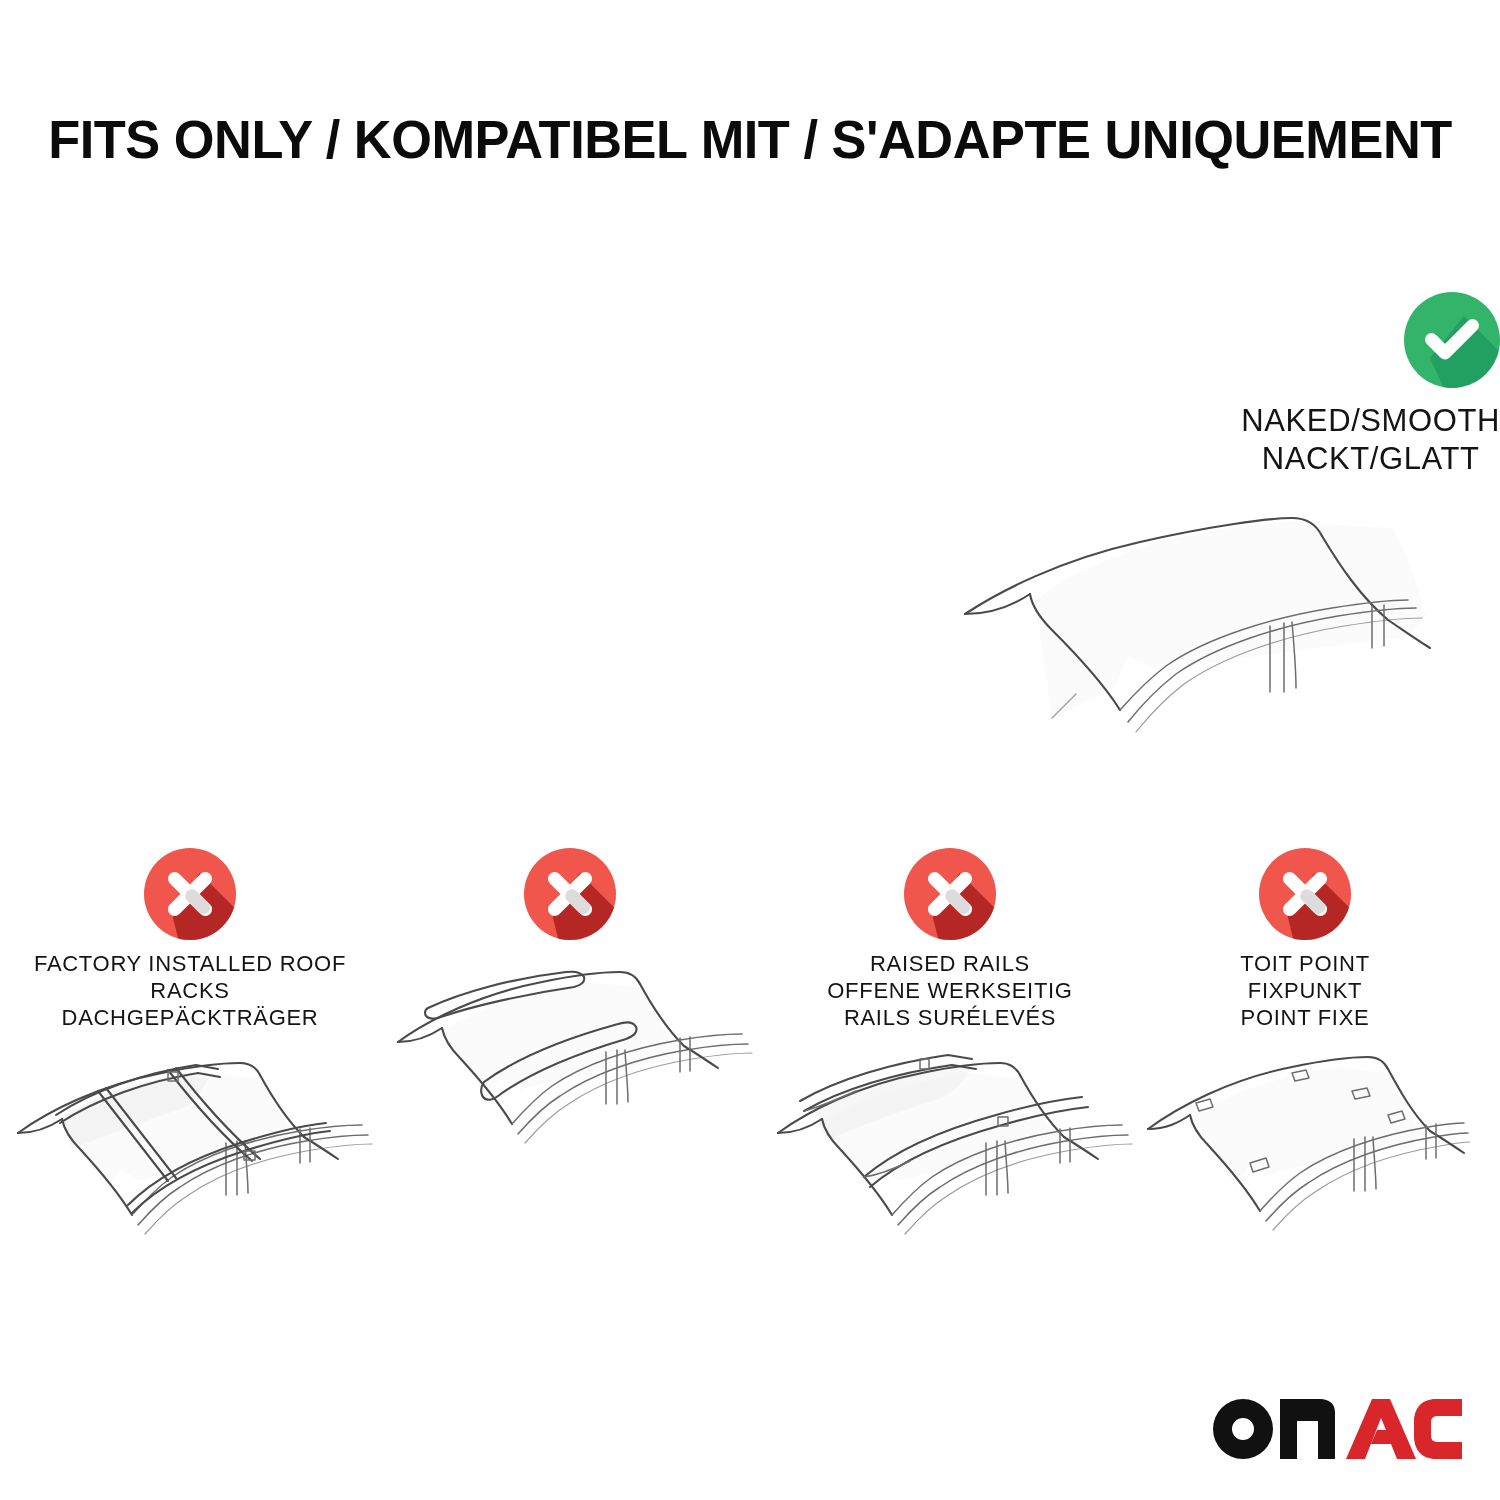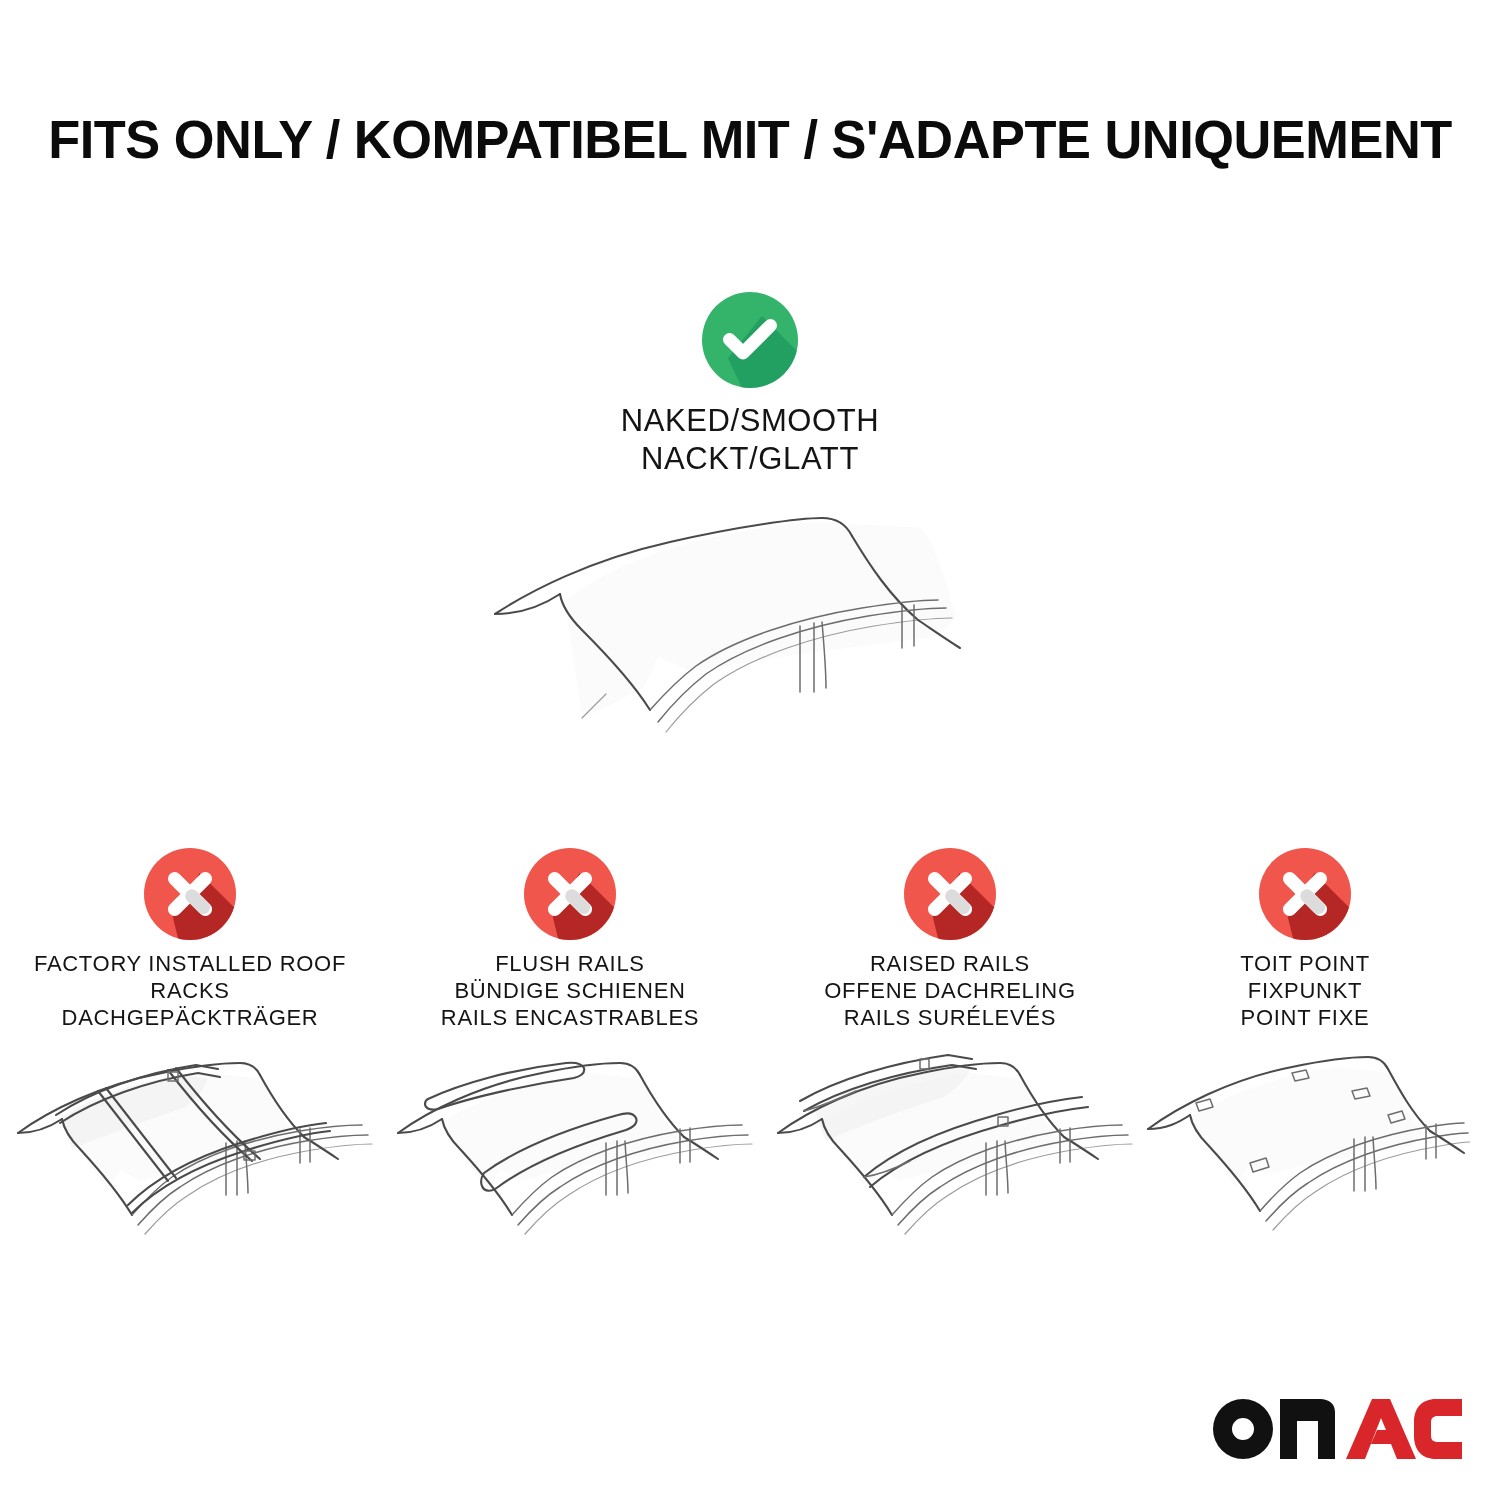--- a/index.html
+++ b/index.html
@@ -32,21 +32,21 @@
   }
 
   
   .good-section {
     position: absolute;
     top: 292px;
     left: 0;
     width: 1500px;
     display: flex;
     flex-direction: column;
-    align-items: center;
+    align-items: flex-end;
   }
   .badge {
     position: relative;
     width: 96px;
     height: 96px;
     display: block;
   }
   .good-label {
     margin-top: 14px;
     text-align: center;
@@ -233,25 +233,20 @@
       <circle cx="48" cy="48" r="48" fill="#f0564b"></circle>
       <g clip-path="url(#xclip2)">
         <path d="M58 26 L96 64 L96 96 L36 96 L30 72 Z" fill="#a71d1d" opacity="0.82"></path>
       </g>
       <g stroke-linecap="round" stroke-width="14" fill="none">
         <path d="M32 32 L64 64" stroke="#ffffff"></path>
         <path d="M64 32 L32 64" stroke="#ffffff"></path>
         <path d="M50 50 L62 62" stroke="#dcdcdc"></path>
       </g>
     </svg>
-    <div class="bad-label">
-      <div>FLUSH RAILS</div>
-      <div>BÜNDIGE SCHIENEN</div>
-      <div>RAILS ENCASTRABLES</div>
-    </div>
     <svg class="bad-art" viewBox="0 0 380 215">
       <path class="panel" d="M60 78 C100 52 160 34 210 28 L262 34 C272 56 284 78 300 94
                              L286 108 C240 114 180 124 140 136 L120 124 L108 146 Z"></path>
       <path class="line" d="M18 88 C48 66 100 40 162 28 C200 20 226 18 240 18 C250 18 256 22 260 30"></path>
       <path class="line" d="M260 30 C272 52 286 74 304 92"></path>
       <path class="line" d="M18 88 C36 88 50 82 62 74"></path>
       <path class="line" d="M62 74 C64 84 70 94 80 104 C102 128 120 150 132 170"></path>
       <path class="line-thin" d="M132 170 C146 154 158 142 172 132 C204 110 252 94 300 86
                                  C330 81 348 80 362 80"></path>
       <path class="line-thin" d="M138 180 C152 164 164 152 180 142 C212 120 258 104 306 96
@@ -287,21 +282,21 @@
         <path d="M58 26 L96 64 L96 96 L36 96 L30 72 Z" fill="#a71d1d" opacity="0.82"></path>
       </g>
       <g stroke-linecap="round" stroke-width="14" fill="none">
         <path d="M32 32 L64 64" stroke="#ffffff"></path>
         <path d="M64 32 L32 64" stroke="#ffffff"></path>
         <path d="M50 50 L62 62" stroke="#dcdcdc"></path>
       </g>
     </svg>
     <div class="bad-label">
       <div>RAISED RAILS</div>
-      <div>OFFENE DACHRELING</div>
+      <div>OFFENE WERKSEITIG</div>
       <div>RAILS SURÉLEVÉS</div>
     </div>
     <svg class="bad-art" viewBox="0 0 380 215">
       <path class="panel" d="M60 78 C100 52 160 34 210 28 L262 34 C272 56 284 78 300 94
                              L286 108 C240 114 180 124 140 136 L120 124 L108 146 Z"></path>
       <path class="panel-shade" d="M54 64 C90 42 140 26 190 18 L212 22 C206 34 196 44 184 52
                              C146 64 96 82 66 96 Z" opacity="0.6"></path>
       <path class="line" d="M18 88 C48 66 100 40 162 28 C200 20 226 18 240 18 C250 18 256 22 260 30"></path>
       <path class="line" d="M260 30 C272 52 286 74 304 92"></path>
       <path class="line" d="M18 88 C36 88 50 82 62 74"></path>

